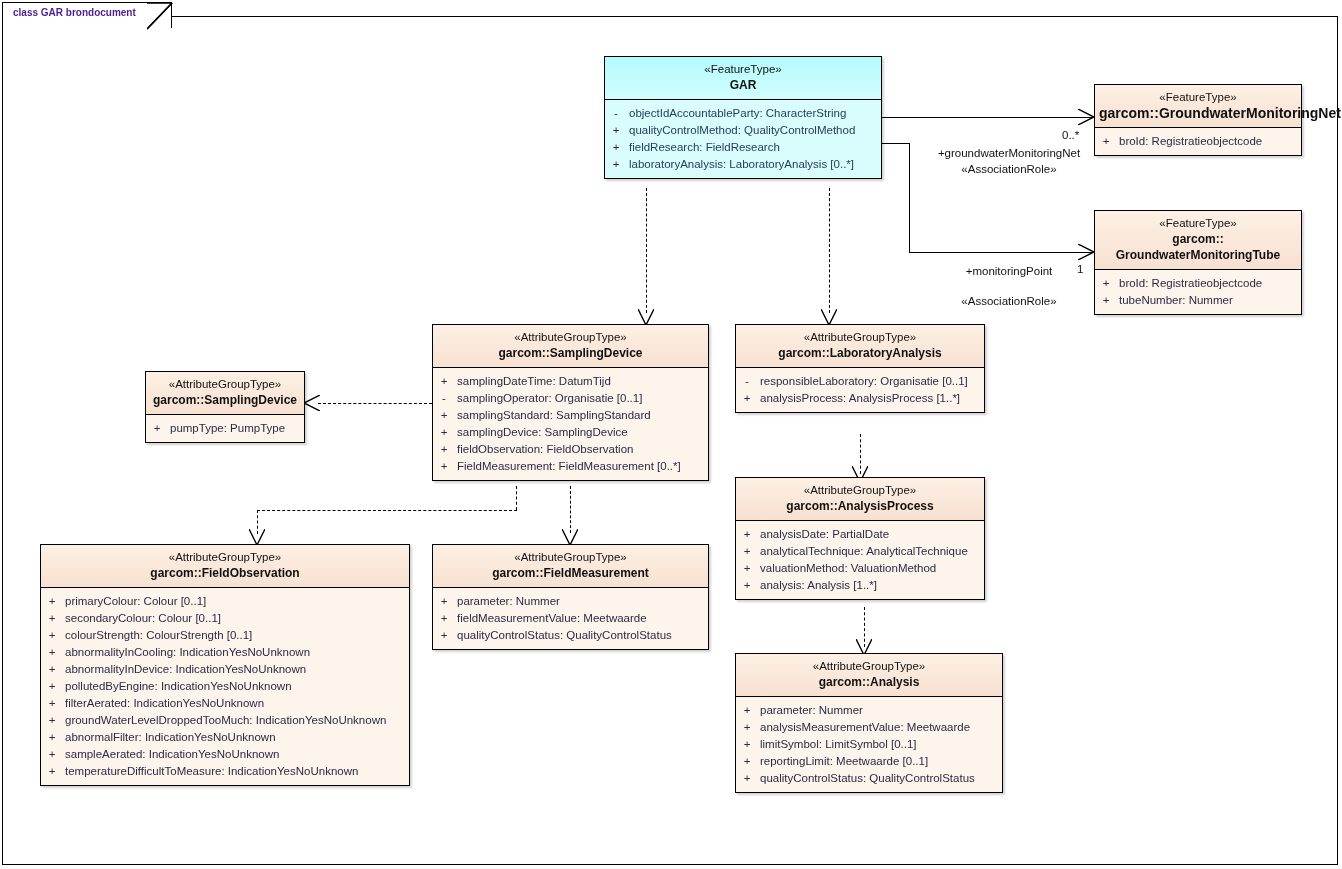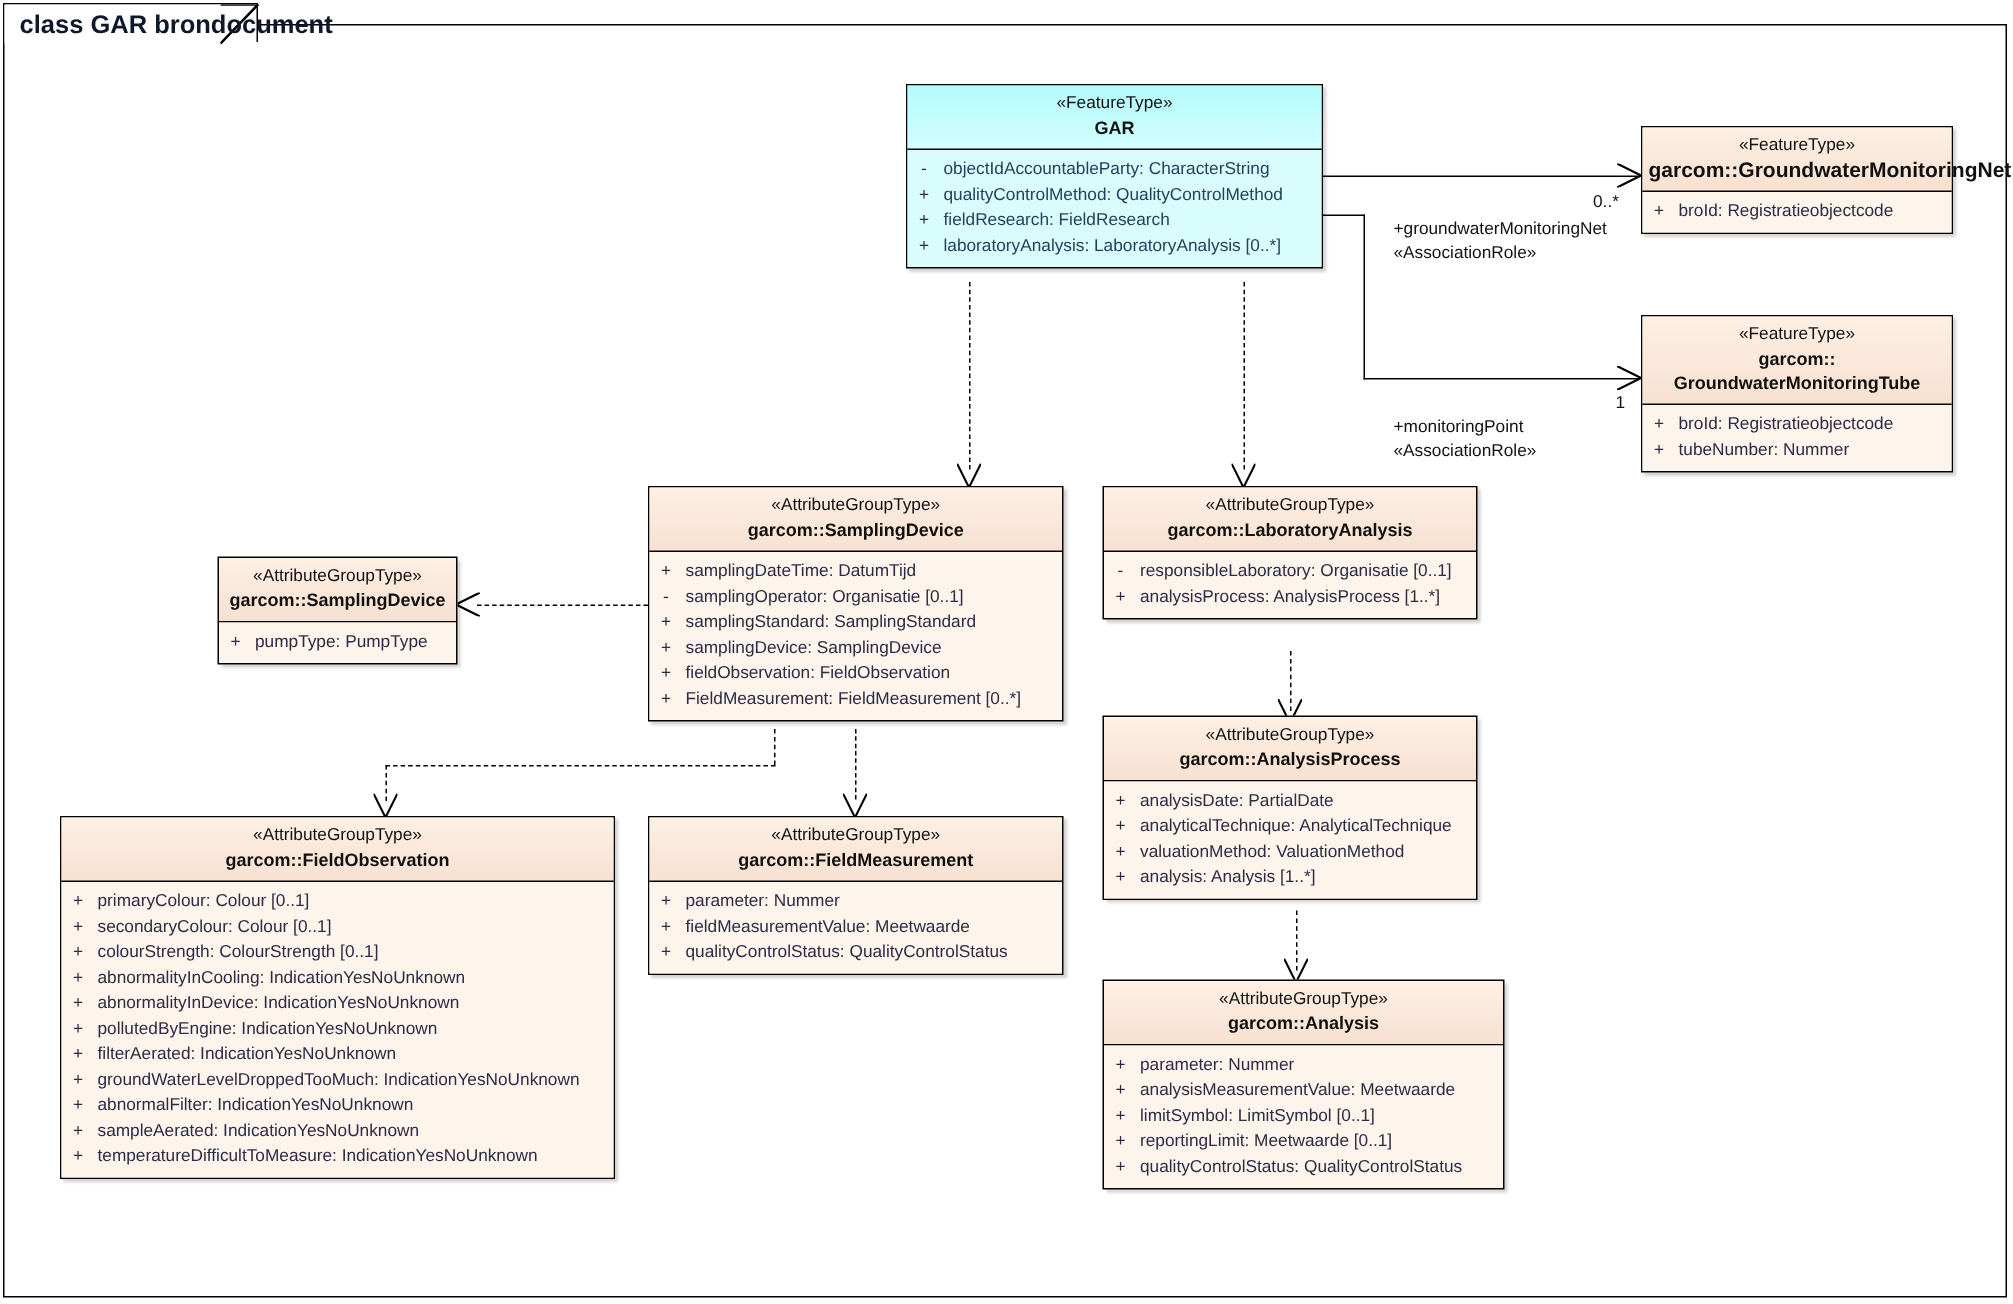--- a/index.html
+++ b/index.html
@@ -5,21 +5,21 @@
   html,body{margin:0;padding:0;background:#ffffff;}
   body{font-family:"Liberation Sans",sans-serif;}
   #canvas{position:relative;width:1342px;height:869px;background:#ffffff;overflow:hidden;}
 
   
   .frame{position:absolute;left:2px;top:16px;width:1336px;height:849px;border:1.5px solid #000;box-sizing:border-box;}
   .title-tab{position:absolute;left:2px;top:2px;height:26px;box-sizing:border-box;
     border:1.5px solid #000;border-bottom:none;background:#fff;}
   .title-tab .tab-body{position:absolute;left:0;top:0;width:144px;height:26px;
     border-right:none;box-sizing:border-box;background:#fff;}
-  .title-tab .tab-text{position:absolute;left:10px;top:4px;font-size:17px;font-weight:bold;color:#0f172a;white-space:nowrap;}
+  .title-tab .tab-text{position:absolute;left:10px;top:4px;font-size:10px;font-weight:bold;color:#4c1d95;white-space:nowrap;}
   .tab-slant{position:absolute;left:144px;top:0;width:26px;height:27px;}
 
   
   .cls{position:absolute;box-sizing:border-box;border:1.4px solid #000;
        box-shadow:2px 2px 2px rgba(0,0,0,0.18);background:#fdf4ec;}
   .cls .hd{box-sizing:border-box;border-bottom:1.4px solid #000;
        background:linear-gradient(#fdf0e4,#f7e1d1);text-align:center;padding:5px 4px 6px 4px;}
   .cls .stereo{font-size:11.5px;color:#111;line-height:15px;white-space:nowrap;}
   .cls .nm{font-size:12px;font-weight:bold;color:#111;line-height:16px;white-space:nowrap;}
   .cls .body{padding:5px 0 5px 0;background:#fdf4ec;}
@@ -33,21 +33,21 @@
   .cls.cyan .body{background:#d9fdfd;}
   .cls.cyan .attr{color:#26405c;}
 
   
   .seg{position:absolute;background:#000;}
   .seg.h{height:1.3px;}
   .seg.v{width:1.3px;}
   .dash-h{position:absolute;height:0;border-top:1.3px dashed #000;}
   .dash-v{position:absolute;width:0;border-left:1.3px dashed #000;}
   .arrow{position:absolute;width:16px;height:16px;}
-  .lbl{position:absolute;font-size:11.5px;color:#111;white-space:nowrap;text-align:left;line-height:15px;}
+  .lbl{position:absolute;font-size:11.5px;color:#111;white-space:nowrap;text-align:center;line-height:15px;}
   .mult{position:absolute;font-size:11.5px;color:#111;white-space:nowrap;}
 </style>
 </head>
 <body>
 
 <div id="canvas">
 
   <div class="frame"></div>
 
   <div class="title-tab" style="width:170px;">
@@ -106,21 +106,21 @@
   <div class="dash-v" style="left:864px;top:607px;height:40px;"></div>
   <svg class="arrow" style="left:856px;top:639px;">
     <path d="M0,0 L8,16 L16,0" fill="none" stroke="#000" stroke-width="1.4"></path>
   </svg>
 
   <div class="mult" style="left:1062px;top:129px;">0..*</div>
   <div class="lbl" style="left:929px;top:146px;width:160px;">+groundwaterMonitoringNet</div>
   <div class="lbl" style="left:929px;top:162px;width:160px;">«AssociationRole»</div>
 
   <div class="mult" style="left:1077px;top:263px;">1</div>
-  <div class="lbl" style="left:929px;top:278px;width:160px;">+monitoringPoint</div>
+  <div class="lbl" style="left:929px;top:264px;width:160px;">+monitoringPoint</div>
   <div class="lbl" style="left:929px;top:294px;width:160px;">«AssociationRole»</div>
 
   <div class="cls cyan" style="left:604px;top:56px;width:278px;">
     <div class="hd">
       <div class="stereo">«FeatureType»</div>
       <div class="nm">GAR</div>
     </div>
     <div class="body">
       <div class="attr">
           <span class="vis">-</span>

